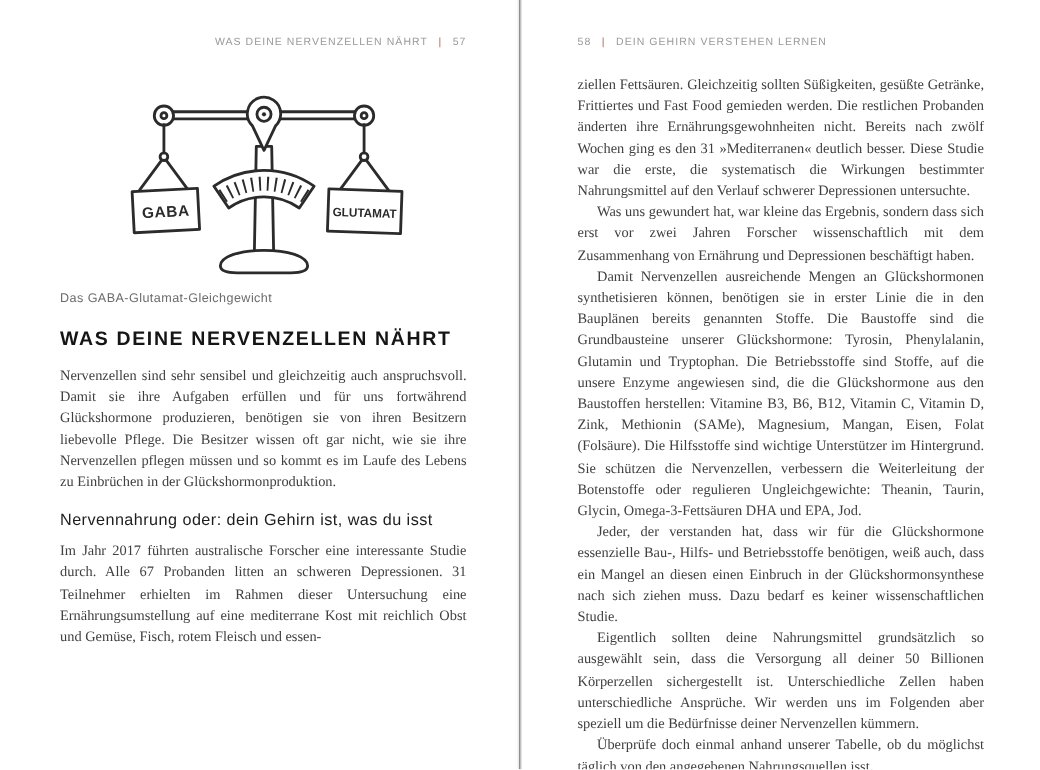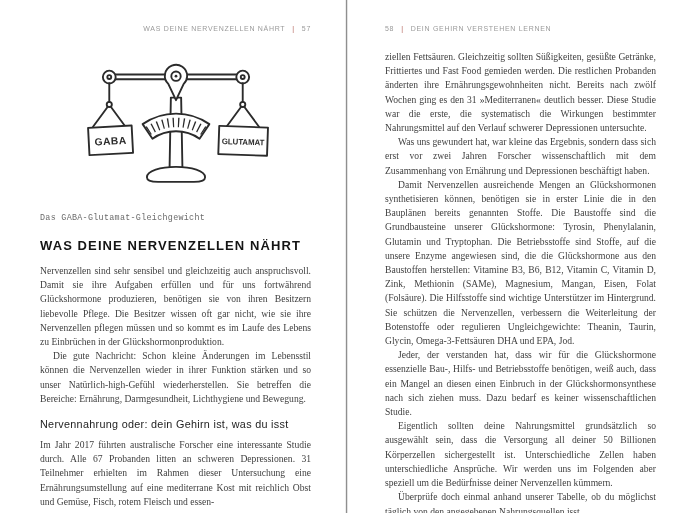--- a/index.html
+++ b/index.html
@@ -66,22 +66,22 @@
   .illustration {
     width: 271px;
     height: 142px;
     display: flex;
     justify-content: center;
     align-items: flex-start;
   }
   .illustration svg { display: block; }
 
   .caption {
-    margin-top: 23px;
-    font-family: Liberation Mono, monospace;
+    margin-top: 3px;
+    font-family: Liberation Sans, sans-serif;
     font-size: 8.4px;
     letter-spacing: 0.3px;
     color: #6b6b6b;
   }
 
   .chapter-title {
     margin: 15px 0 11px 0;
     font-family: "Liberation Sans", sans-serif;
     font-weight: 700;
     font-size: 13px;
@@ -170,21 +170,20 @@
             <text class="sign-text" x="188.5" y="113" text-anchor="middle" font-size="9.5" textLength="50" lengthAdjust="spacingAndGlyphs">GLUTAMAT</text>
           </g>
         </svg>
       </div>
 
       <div class="caption">Das GABA-Glutamat-Gleichgewicht</div>
 
       <h1 class="chapter-title">WAS DEINE NERVENZELLEN NÄHRT</h1>
 
       <p class="body">Nervenzellen sind sehr sensibel und gleichzeitig auch anspruchsvoll. Damit sie ihre Aufgaben erfüllen und für uns fortwährend Glückshormone produzieren, benötigen sie von ihren Besitzern liebevolle Pflege. Die Besitzer wissen oft gar nicht, wie sie ihre Nervenzellen pflegen müssen und so kommt es im Laufe des Lebens zu Einbrüchen in der Glückshormonproduktion.</p>
-      <p class="body indent">Die gute Nachricht: Schon kleine Änderungen im Lebensstil können die Nervenzellen wieder in ihrer Funktion stärken und so unser Natürlich-high-Gefühl wiederherstellen. Sie betreffen die Bereiche: Ernährung, Darmgesundheit, Lichthygiene und Bewegung.</p>
 
       <h2 class="subheading">Nervennahrung oder: dein Gehirn ist, was du isst</h2>
 
       <p class="body">Im Jahr 2017 führten australische Forscher eine interessante Studie durch. Alle 67 Probanden litten an schweren Depressionen. 31 Teilnehmer erhielten im Rahmen dieser Untersuchung eine Ernährungsumstellung auf eine mediterrane Kost mit reichlich Obst und Gemüse, Fisch, rotem Fleisch und essen-</p>
     </div>
   </div>
 
   <div class="gutter"></div>
 
   <div class="page page-right">

